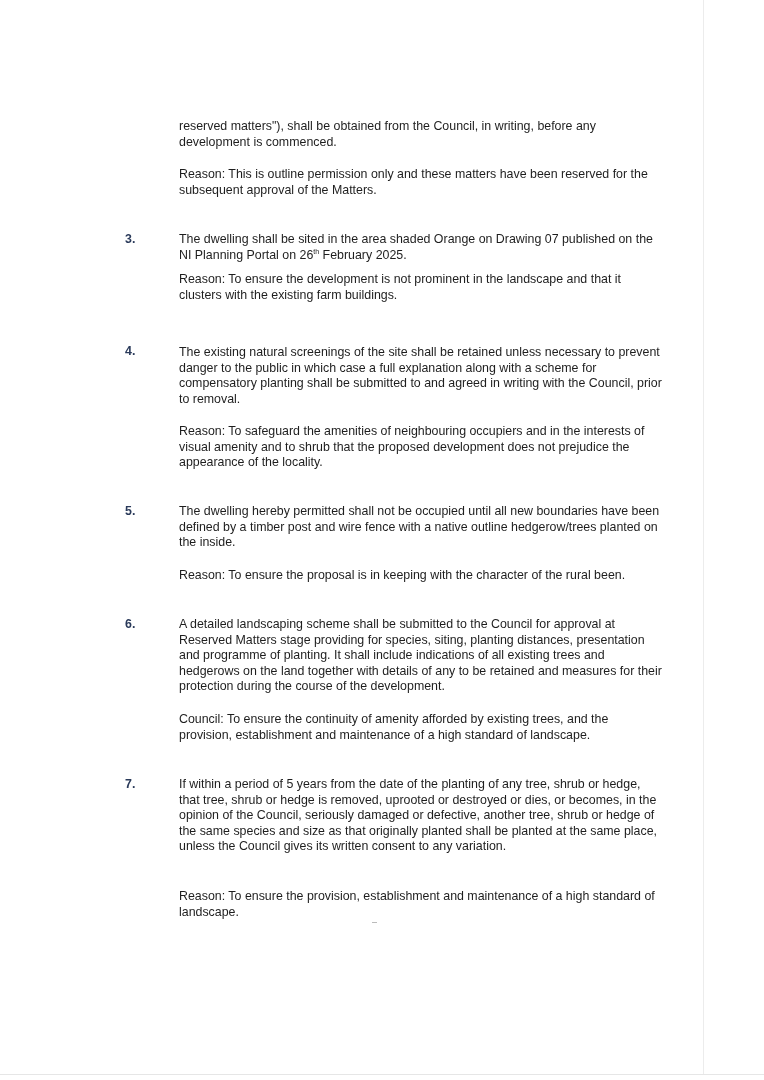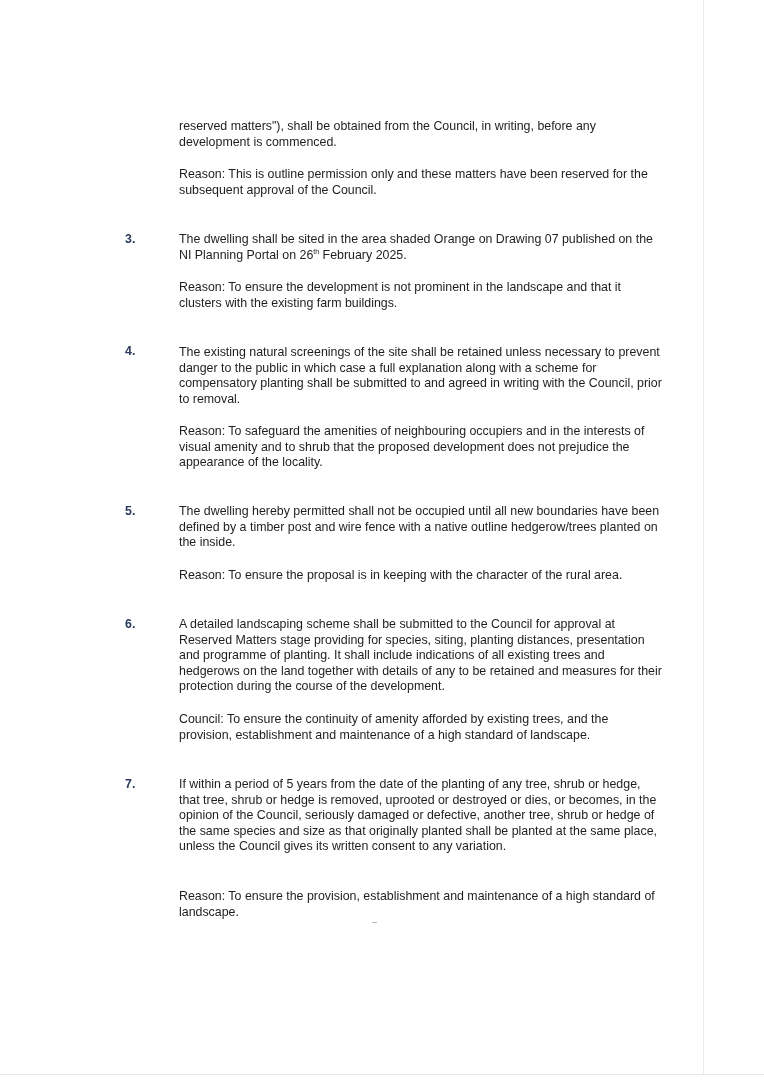--- a/index.html
+++ b/index.html
@@ -14,33 +14,33 @@
   sup { font-size: 7px; line-height: 0; vertical-align: 5px; }
   .dash { position: absolute; left: 372px; top: 922px; width: 5px; height: 1px; background: #bbb; }
 </style>
 </head>
 <body>
 
 <div class="edge-v"></div>
 <div class="edge-h"></div>
 
 <p class="para" style="top:119px">reserved matters"), shall be obtained from the Council, in writing, before any development is commenced.</p>
-<p class="para" style="top:167px">Reason: This is outline permission only and these matters have been reserved for the subsequent approval of the Council.</p>
+<p class="para" style="top:167px">Reason: This is outline permission only and these matters have been reserved for the subsequent approval of the Matters.</p>
 
 <div class="num" style="top:232px">3.</div>
 <p class="para" style="top:232px"><span>The dwelling shall be sited in the area shaded Orange on Drawing 07 published on the NI Planning Portal on 26</span><sup>th</sup><span> February 2025.</span></p>
-<p class="para" style="top:280px">Reason: To ensure the development is not prominent in the landscape and that it clusters with the existing farm buildings.</p>
+<p class="para" style="top:272px">Reason: To ensure the development is not prominent in the landscape and that it clusters with the existing farm buildings.</p>
 
 <div class="num" style="top:344px">4.</div>
 <p class="para" style="top:345px">The existing natural screenings of the site shall be retained unless necessary to prevent danger to the public in which case a full explanation along with a scheme for compensatory planting shall be submitted to and agreed in writing with the Council, prior to removal.</p>
 <p class="para" style="top:424px">Reason: To safeguard the amenities of neighbouring occupiers and in the interests of visual amenity and to shrub that the proposed development does not prejudice the appearance of the locality.</p>
 
 <div class="num" style="top:504px">5.</div>
 <p class="para" style="top:504px">The dwelling hereby permitted shall not be occupied until all new boundaries have been defined by a timber post and wire fence with a native outline hedgerow/trees planted on the inside.</p>
-<p class="para" style="top:568px">Reason: To ensure the proposal is in keeping with the character of the rural area.</p>
+<p class="para" style="top:568px">Reason: To ensure the proposal is in keeping with the character of the rural been.</p>
 
 <div class="num" style="top:617px">6.</div>
 <p class="para" style="top:617px">A detailed landscaping scheme shall be submitted to the Council for approval at Reserved Matters stage providing for species, siting, planting distances, presentation and programme of planting.  It shall include indications of all existing trees and hedgerows on the land together with details of any to be retained and measures for their protection during the course of the development.</p>
 <p class="para" style="top:712px">Council: To ensure the continuity of amenity afforded by existing trees, and the provision, establishment and maintenance of a high standard of landscape.</p>
 
 <div class="num" style="top:777px">7.</div>
 <p class="para" style="top:777px">If within a period of 5 years from the date of the planting of any tree, shrub or hedge, that tree, shrub or hedge is removed, uprooted or destroyed or dies, or becomes, in the opinion of the Council, seriously damaged or defective, another tree, shrub or hedge of the same species and size as that originally planted shall be planted at the same place, unless the Council gives its written consent to any variation.</p>
 <p class="para" style="top:889px">Reason: To ensure the provision, establishment and maintenance of a high standard of landscape.</p>
 
 <div class="dash"></div>

